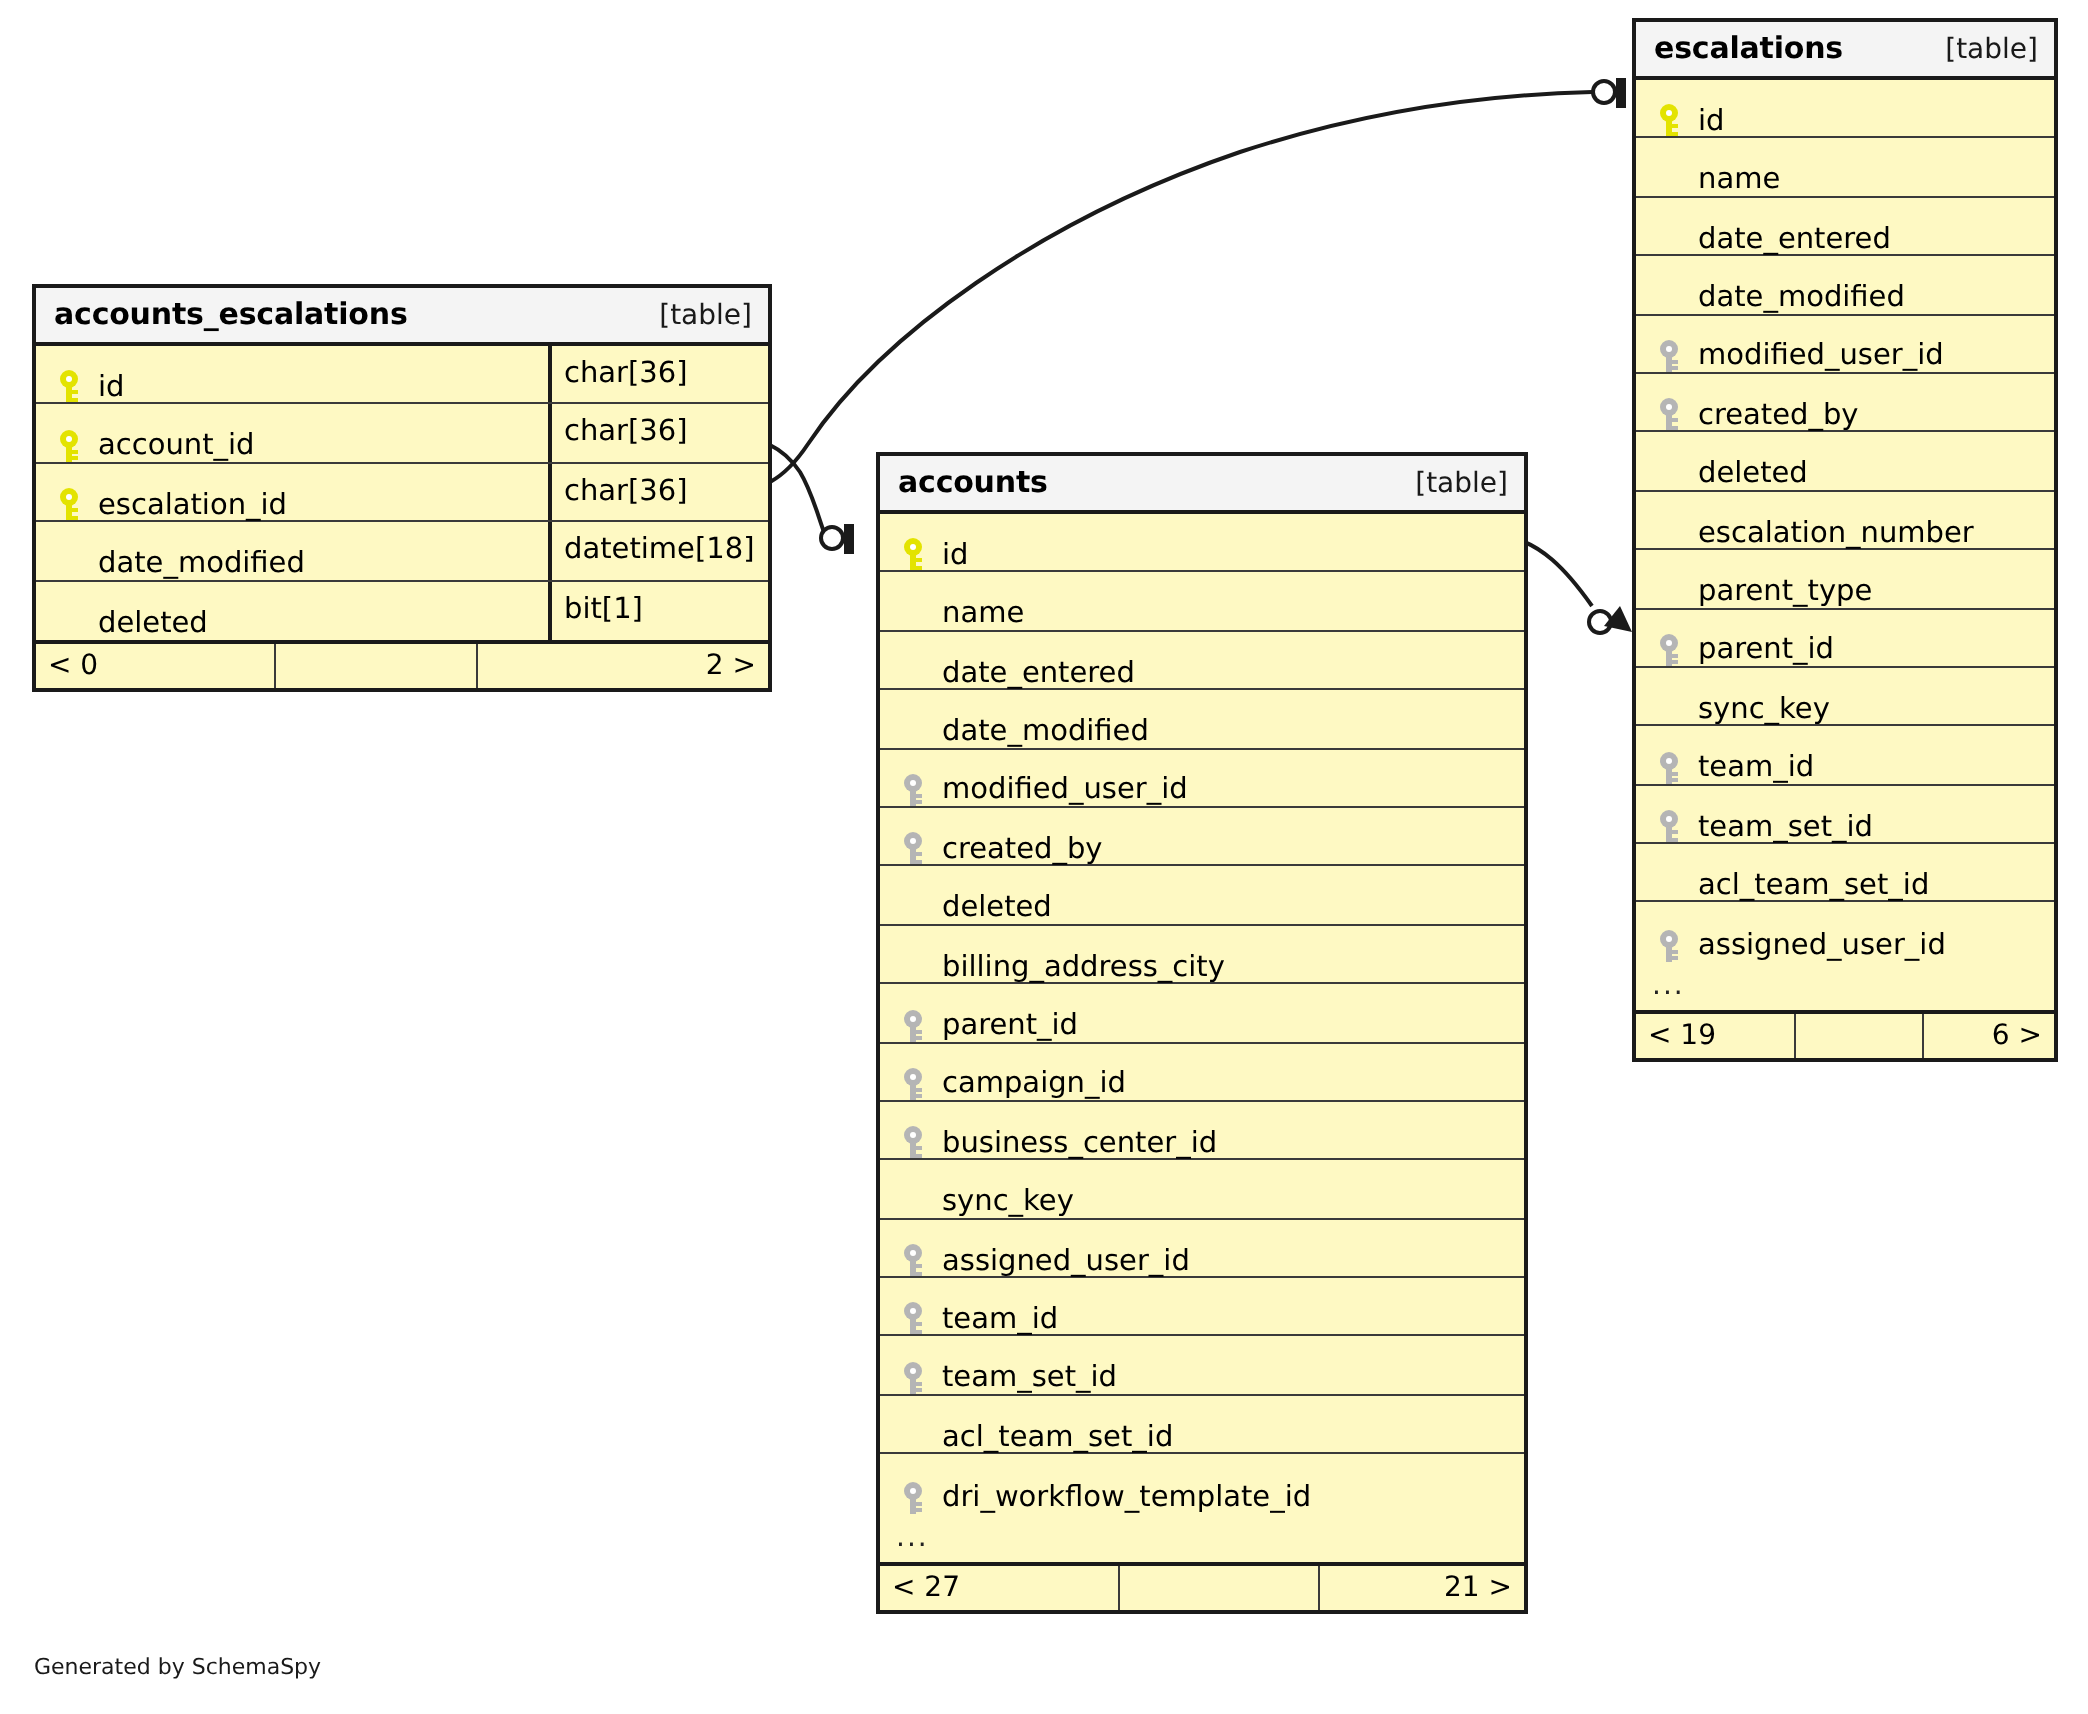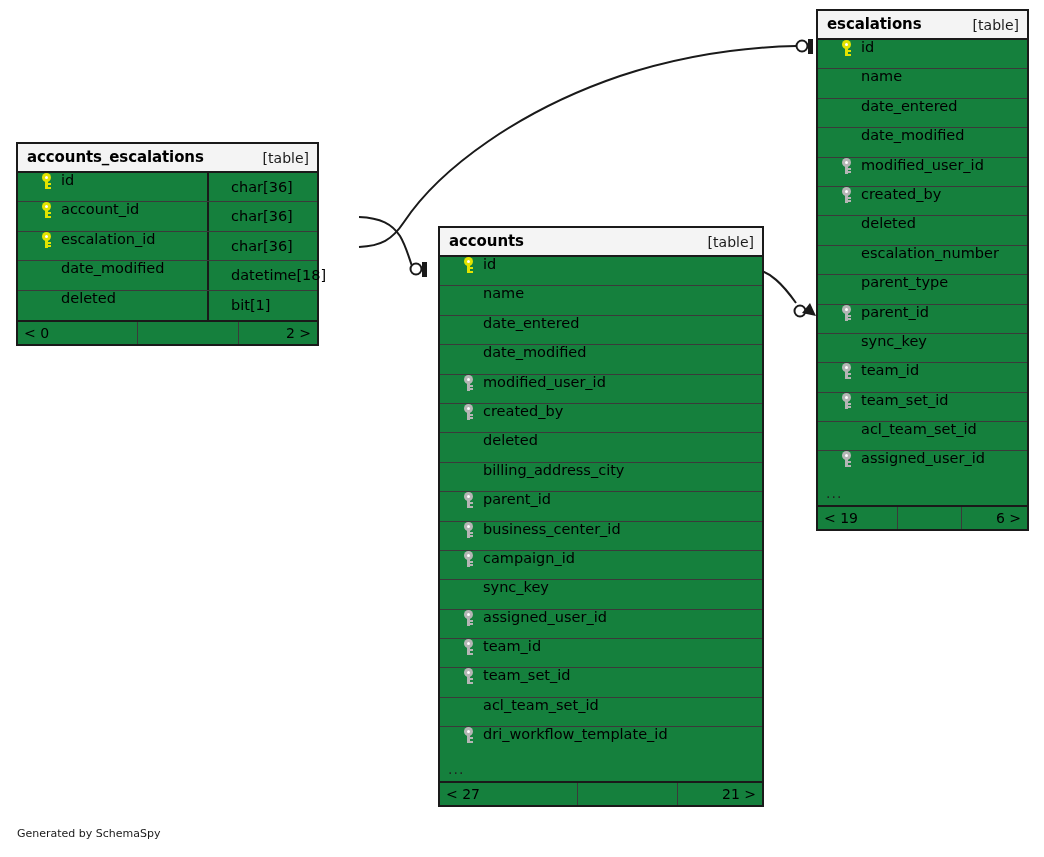--- a/index.html
+++ b/index.html
@@ -22,21 +22,21 @@
     left: 0;
     top: 0;
     width: 1044px;
     height: 857px;
     pointer-events: none;
   }
 
   
   .table-box {
     position: absolute;
-    background: #15803d;
+    background: #fef9c3;
     border: 2px solid #1a1a1a;
     box-sizing: border-box;
     font-size: 14.5px;
     line-height: 1;
   }
 
   .tbl-header {
     display: flex;
     align-items: center;
     justify-content: space-between;
@@ -64,30 +64,30 @@
     display: flex;
     align-items: stretch;
     height: 29.4px;
     border-bottom: 1px solid #3a3a3a;
     box-sizing: border-box;
   }
   .row:last-child { border-bottom: none; }
 
   .cell-name {
     display: flex;
-    align-items: flex-start;
+    align-items: flex-end;
     flex: 1 1 auto;
-    padding-left: 24px;
+    padding-left: 12px;
     box-sizing: border-box;
     min-width: 0;
   }
   .cell-type {
     display: flex;
     align-items: center;
-    padding-left: 22px;
+    padding-left: 6px;
     box-sizing: border-box;
     border-left: 2px solid #1a1a1a;
     flex: 0 0 auto;
     margin-left: 36px;
   }
 
   .keyslot {
     width: 19px;
     flex: 0 0 19px;
     display: flex;
@@ -206,21 +206,21 @@
     <rect x="422" y="262" width="5" height="15" fill="#1a1a1a"></rect>
   </g>
 
   <g>
     <path d="M 751,268 C 770,270 784,286 796,303" fill="none" stroke="#1a1a1a" stroke-width="2"></path>
     <circle cx="800" cy="311" r="5.5" fill="#ffffff" stroke="#1a1a1a" stroke-width="2"></circle>
     <path d="M 816,316 L 802,313 L 810,303 Z" fill="#1a1a1a"></path>
   </g>
 </svg>
 
-<div class="table-box" id="tbl-accounts-escalations" style="left:16px; top:142px; width:303px;">
+<div class="table-box" id="tbl-accounts-escalations" style="left:16px; top:142px; width:370px;">
   <div class="tbl-header">
     <span class="tbl-name">accounts_escalations</span>
     <span class="tbl-tag">[table]</span>
   </div>
   <div class="tbl-rows">
 
     <div class="row">
       <div class="cell-name">
         <span class="keyslot">
           <span class="key pk">
@@ -388,35 +388,35 @@
         <div class="cell-name">
           <span class="keyslot">
             <span class="key fk">
               <span class="head"></span>
               <span class="hole"></span>
               <span class="stem"></span>
               <span class="tooth1"></span>
               <span class="tooth2"></span>
             </span>
           </span>
+          <span class="colname">campaign_id</span>
+        </div>
+      </div>
+      <div class="row">
+        <div class="cell-name">
+          <span class="keyslot">
+            <span class="key fk">
+              <span class="head"></span>
+              <span class="hole"></span>
+              <span class="stem"></span>
+              <span class="tooth1"></span>
+              <span class="tooth2"></span>
+            </span>
+          </span>
           <span class="colname">business_center_id</span>
-        </div>
-      </div>
-      <div class="row">
-        <div class="cell-name">
-          <span class="keyslot">
-            <span class="key fk">
-              <span class="head"></span>
-              <span class="hole"></span>
-              <span class="stem"></span>
-              <span class="tooth1"></span>
-              <span class="tooth2"></span>
-            </span>
-          </span>
-          <span class="colname">campaign_id</span>
         </div>
       </div>
       <div class="row">
         <div class="cell-name">
           <span class="keyslot"></span>
           <span class="colname">sync_key</span>
         </div>
       </div>
       <div class="row">
         <div class="cell-name">
@@ -476,21 +476,21 @@
               <span class="tooth1"></span>
               <span class="tooth2"></span>
             </span>
           </span>
           <span class="colname">dri_workflow_template_id</span>
         </div>
       </div>
     </div>
   <div class="row-ellipsis">...</div>
   <div class="tbl-footer">
-    <div class="foot-cell foot-left" style="width:138px;">&lt; 27</div>
+    <div class="foot-cell foot-left" style="width:120px;">&lt; 27</div>
     <div class="foot-cell foot-mid" style="width:100px;"></div>
     <div class="foot-cell foot-right" style="flex:1 1 auto;">21 &gt;</div>
   </div>
 </div>
 
 <div class="table-box" id="tbl-escalations" style="left:816px; top:9px; width:213px;">
   <div class="tbl-header">
     <span class="tbl-name">escalations</span>
     <span class="tbl-tag">[table]</span>
   </div>

